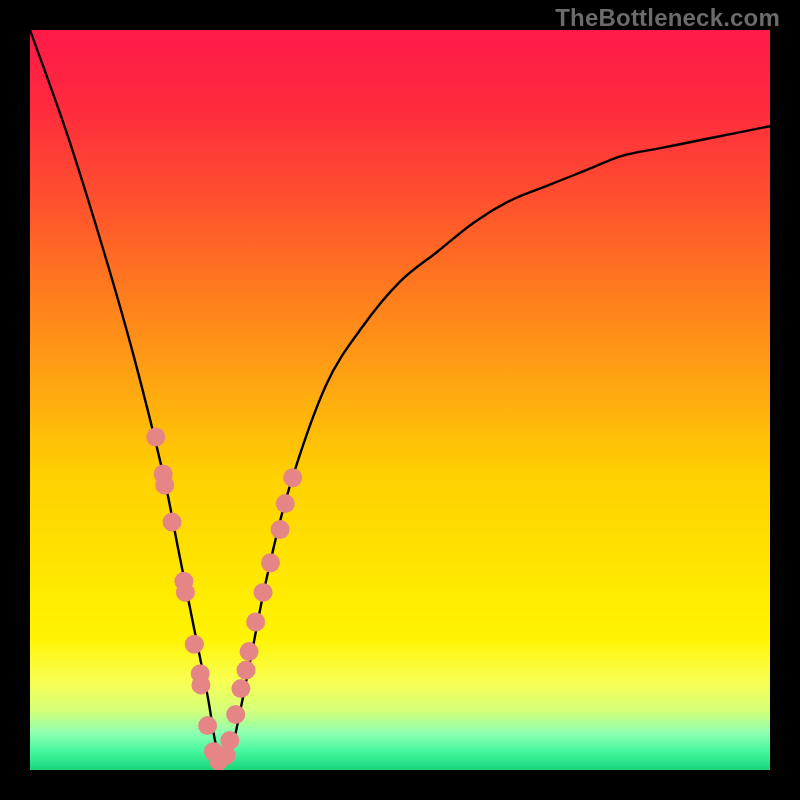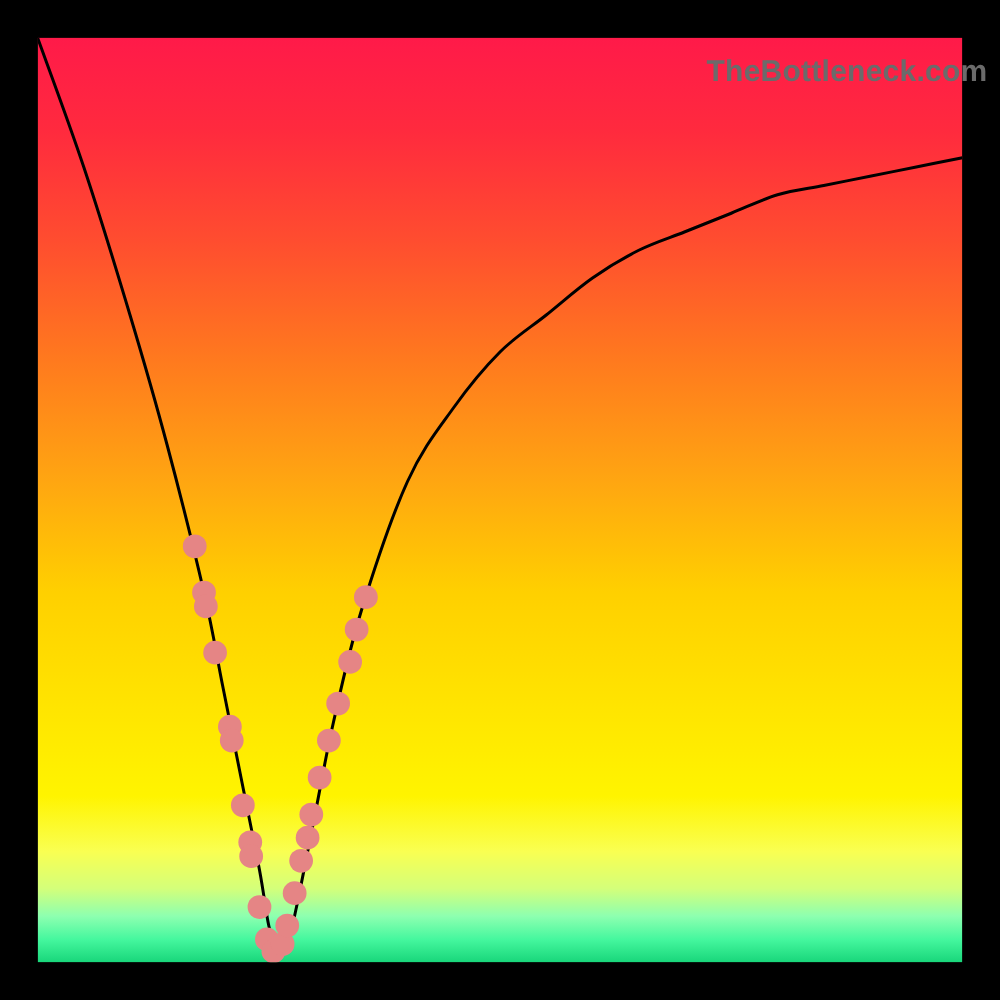--- a/index.html
+++ b/index.html
@@ -24,28 +24,27 @@
     height: 740px;
     overflow: hidden;
   }
   .gradient-bg {
     position: absolute;
     inset: 0;
   }
   .watermark {
     position: absolute;
     top: 4px;
-    right: 10px;
+    right: 20px;
     font-family: Arial, Helvetica, sans-serif;
     font-size: 24px;
     font-weight: 600;
     color: #6b6b6b;
     letter-spacing: 0.2px;
     user-select: none;
-    margin-top: 40px;
   }
   svg.curve {
     position: absolute;
     inset: 0;
   }
 </style>
 </head>
 <body>
 
 <div class="frame">

